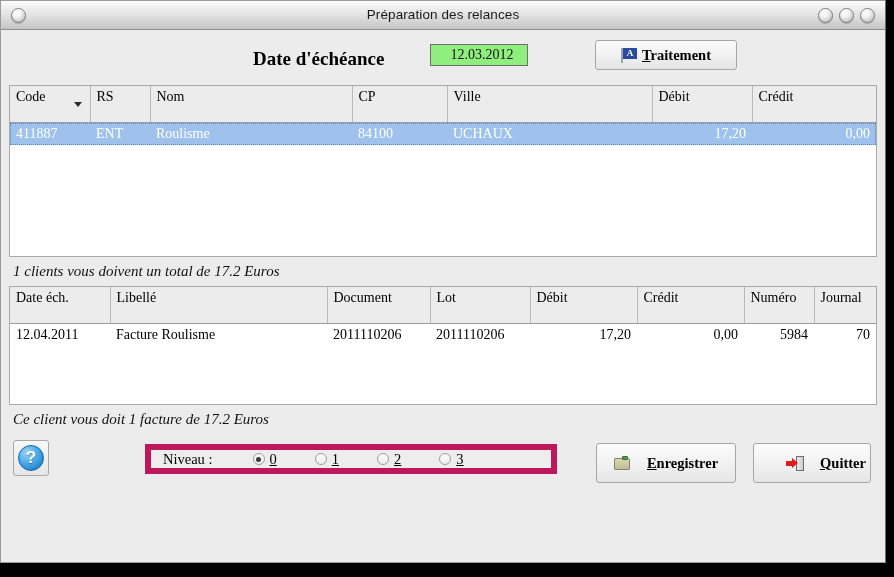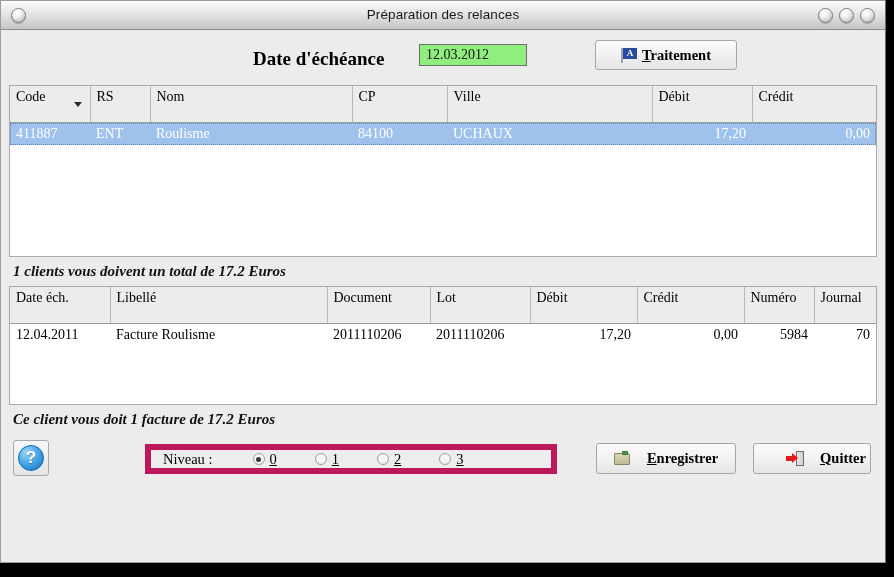--- a/index.html
+++ b/index.html
@@ -67,29 +67,30 @@
   }
   #label-echeance {
     position: absolute;
     left: 252px; top: 18px;
     font-size: 19px;
     font-weight: bold;
     color: #000;
   }
   #date-field {
     position: absolute;
-    left: 418px; top: 14px;
-    width: 108px; height: 22px;
+    left: 429px; top: 14px;
+    width: 98px; height: 22px;
     background: #90ee7e;
     border: 1px solid #6f6f6f;
     box-sizing: border-box;
     font-size: 14px;
     line-height: 20px;
     padding-left: 6px;
     color: #101010;
+    text-align: center;
   }
   #btn-traitement {
     position: absolute;
     left: 594px; top: 10px;
     width: 142px; height: 30px;
     background: linear-gradient(to bottom, #fbfbfb 0%, #f1f1f1 50%, #e4e4e4 100%);
     border: 1px solid #a6a6a6;
     border-radius: 3px;
     box-sizing: border-box;
     display: flex;
@@ -187,21 +188,21 @@
   #row1-selected {
     outline: 1px dotted #5f87b5;
     outline-offset: -1px;
   }
 
   
   .status-strip {
     flex: 0 0 auto;
     padding: 6px 0 6px 12px;
     font-size: 15px;
-    font-weight: bold;
+    font-weight: normal;
     font-style: italic;
     color: #111;
   }
 
   
   #bottombar {
     flex: 1 1 auto;
     position: relative;
     background: #ececec;
   }
@@ -273,21 +274,21 @@
   }
   .radio-label {
     font-size: 14.5px;
     color: #000;
     text-decoration: underline;
   }
 
   .action-btn {
     position: absolute;
     top: 9px;
-    height: 31px;
+    height: 40px;
     background: linear-gradient(to bottom, #fbfbfb 0%, #f2f2f2 50%, #e5e5e5 100%);
     border: 1px solid #a6a6a6;
     border-radius: 3px;
     box-sizing: border-box;
     display: flex;
     align-items: center;
     justify-content: center;
     gap: 16px;
     cursor: default;
   }

